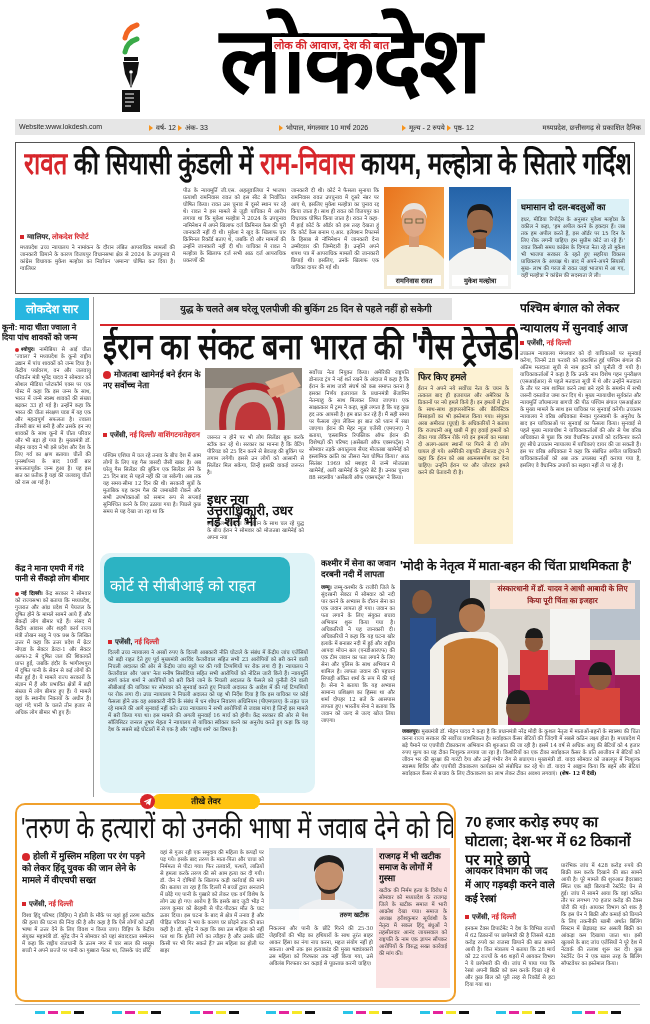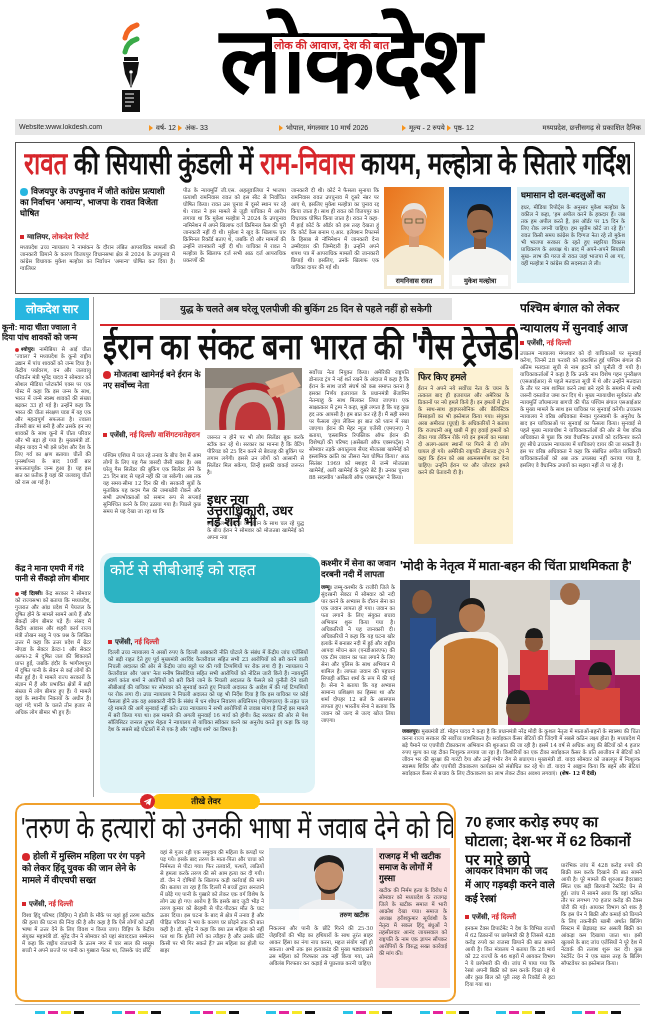--- a/index.html
+++ b/index.html
@@ -28,21 +28,21 @@
 .info-bar .ed{color:var(--blue);right:4px}
 .tri{display:inline-block;width:0;height:0;border-left:4px solid #f7941d;border-top:3px solid transparent;border-bottom:3px solid transparent;margin:0 3px 0 2px;vertical-align:middle}
 
 
 .lead-box{left:15px;top:142px;width:620px;height:152px;border:1px solid #555}
 .lead-head{left:8px;top:3px;width:606px;height:38px;font-size:31px;line-height:36px}
 .lead-head .cond{transform:scaleX(0.78)}
 .lead-sub{left:4px;top:43px;width:150px;font-size:8.5px;line-height:11px}
 .cyan-dot{display:inline-block;width:8px;height:8px;border-radius:50%;background:var(--cyan);margin-right:3px;vertical-align:middle}
 .photo-cap{position:absolute;left:3px;right:3px;bottom:3px;height:11px;background:#fff;font-size:6.5px;font-weight:bold;text-align:center;line-height:11px;color:#222;font-family:"Liberation Sans",sans-serif}
-.side-box{left:501px;top:44px;width:112px;height:96px;background:#dcf1f7;padding:3px 4px}
+.side-box{left:501px;top:56px;width:112px;height:76px;background:#dcf1f7;padding:3px 4px}
 .side-box .t{font-size:8.5px;line-height:11px;margin-bottom:3px}
 
 
 .digest-label{left:15px;top:298px;width:74px;height:22px;background:var(--cyan);color:#fff;font-size:11.5px;font-weight:bold;text-align:center;line-height:22px;font-family:"Liberation Sans",sans-serif}
 .vrule{left:93px;top:297px;width:1px;height:500px;background:#999}
 .digest-h{font-size:8px;line-height:10px}
 .dot-red{display:inline-block;width:4px;height:4px;border-radius:50%;background:var(--red);margin-right:2px;vertical-align:middle}
 
 
 .kicker{left:160px;top:298px;width:292px;height:22px;background:#e2e2e2;font-size:9.5px;font-weight:bold;line-height:22px;text-align:center;white-space:nowrap;overflow:hidden;font-family:"Liberation Sans",sans-serif}
@@ -52,21 +52,21 @@
 .hl{font-size:8.3px;line-height:10.5px;margin-bottom:4px}
 .big-dot{display:inline-block;width:8px;height:8px;border-radius:50%;background:var(--red);margin-right:3px;vertical-align:middle}
 .attack-box{left:414px;top:368px;width:99px;height:176px;background:#fdf2d3;padding:3px 4px}
 .attack-box .t{font-size:9px;line-height:12px;margin-bottom:2px}
 
 
 .bengal-head{left:520px;top:298px;width:122px;font-size:12px;line-height:20px}
 
 
 .cbi-box{left:100px;top:553px;width:215px;height:240px;background:#dff3f7;border-radius:10px}
-.cbi-head{left:4px;top:4px;width:216px;height:46px;background:var(--teal);border-radius:10px;color:#fff;font-size:15.5px;line-height:21px;padding:2px 6px;font-family:"Liberation Sans",sans-serif;white-space:nowrap;overflow:hidden}
+.cbi-head{left:4px;top:4px;width:186px;height:46px;background:var(--teal);border-radius:10px;color:#fff;font-size:15.5px;line-height:21px;padding:18px 6px;font-family:"Liberation Sans",sans-serif;white-space:nowrap;overflow:hidden}
 .cbi-sub{left:8px;top:53px;width:200px;font-size:9.5px;line-height:13px}
 
 
 .modi-head{left:400px;top:557px;width:242px;height:20px;font-size:12.5px;line-height:18px;white-space:nowrap}
 .modi-photo{left:400px;top:580px;width:240px;height:145px;overflow:hidden}
 .modi-overlay{left:90px;top:3px;width:145px;height:26px;background:rgba(250,226,214,0.92);color:#8b1a1a;font-size:7.5px;line-height:12px;text-align:center;font-weight:bold;font-family:"Liberation Sans",sans-serif}
 
 
 .vhp-frame{left:15px;top:803px;width:441px;height:199px;border:2px solid var(--orange);border-radius:10px}
 .vhp-label{left:152px;top:794px;width:108px;height:15px;background:var(--yellow);border-radius:8px;font-size:8.5px;font-weight:bold;text-align:center;line-height:15px;color:#111;font-family:"Liberation Sans",sans-serif}
@@ -112,21 +112,20 @@
   <span class="it" style="left:385px"><i class="tri"></i><span>मूल्य - 2 रुपये</span><i class="tri"></i><span>पृष्ठ- 12</span></span>
   <span class="it ed">मध्यप्रदेश, छत्तीसगढ़ से प्रकाशित दैनिक</span>
 </div>
 
 <section class="abs lead-box">
   <h1 class="abs head lead-head">
     <span class="cond">
       <span class="red">रावत</span><span> की सियासी कुंडली में </span><span class="red">राम-निवास</span><span> कायम, मल्होत्रा के सितारे गर्दिश में</span>
     </span>
   </h1>
-  <div class="abs head lead-sub"><span class="cyan-dot"></span><span>विजयपुर के उपचुनाव में जीते कांग्रेस प्रत्याशी का निर्वाचन 'अमान्य', भाजपा के रावत विजेता घोषित</span></div>
   <div class="abs byline" style="left:4px;top:89px"><span class="sq"></span><span>ग्वालियर,</span> <span class="place">लोकदेश रिपोर्ट</span></div>
   <div class="abs body-text" style="left:4px;top:101px;width:155px;height:48px">मध्यप्रदेश उच्च न्यायालय ने नामांकन के दौरान लंबित आपराधिक मामलों की जानकारी छिपाने के कारण विजयपुर विधानसभा क्षेत्र से 2024 के उपचुनाव में कांग्रेस विधायक मुकेश मल्होत्रा का निर्वाचन 'अमान्य' घोषित कर दिया है। ग्वालियर</div>
   <div class="abs body-text" style="left:167px;top:44px;width:103px;height:105px">पीठ के न्यायमूर्ति जी.एस. अहलूवालिया ने भाजपा प्रत्याशी रामनिवास रावत को इस सीट से निर्वाचित घोषित किया। रावत उस चुनाव में दूसरे स्थान पर रहे थे। रावत ने इस मामले से जुड़ी याचिका में आरोप लगाया था कि मुकेश मल्होत्रा ने 2024 के उपचुनाव नामिनेशन में अपने खिलाफ दर्ज क्रिमिनल केस की पूरी जानकारी नहीं दी थी। मुकेश ने खुद के खिलाफ चार क्रिमिनल रिकॉर्ड बताए थे, जबकि दो और मामलों की उन्होंने जानकारी नहीं दी थी। याचिका में रावत ने मल्होत्रा के खिलाफ दर्ज सभी आठ दर्ज आपराधिक प्रकरणों की</div>
   <div class="abs body-text" style="left:275px;top:44px;width:88px;height:105px">जानकारी दी थी। कोर्ट ने फैसला सुनाया कि रामनिवास रावत उपचुनाव में दूसरे नंबर पर आए थे, इसलिए मुकेश मल्होत्रा का चुनाव रद्द किया जाता है। साथ ही रावत को विजयपुर का विधायक घोषित किया जाता है। रावत ने कहा- मैं हाई कोर्ट के ऑर्डर को इस तरह देखता हूं कि कोर्ट केस बनाम ए.आर. इलेक्शन रिफार्म्स के हिसाब से नॉमिनेशन में जानकारी देना उम्मीदवार की जिम्मेदारी है। उन्होंने अपने शपथ पत्र में आपराधिक मामलों की जानकारी छिपाई थी। इसलिए, उनके खिलाफ एक याचिका दायर की गई थी।</div>
 
   <div class="abs" style="left:368px;top:44px;width:60px;height:102px">
     <svg width="60" height="102" viewBox="0 0 60 102" preserveAspectRatio="none">
       <defs>
           <linearGradient id="g1" x1="0" y1="0" x2="1" y2="1">
             <stop offset="0" stop-color="#e9741d"></stop>
@@ -234,20 +233,21 @@
     <ellipse cx="134" cy="62" rx="9" ry="10" fill="#8c5a3c"></ellipse>
     <path d="M125 58 Q126 48 134 48 Q142 48 143 58 Z" fill="#1a1a1a"></path>
     <rect x="180" y="108" width="40" height="37" fill="#d8453a"></rect>
     <ellipse cx="200" cy="98" rx="11" ry="12" fill="#8c5a3c"></ellipse>
     <path d="M188 95 Q190 82 200 82 Q211 82 212 95 Z" fill="#1a1a1a"></path>
     <ellipse cx="118" cy="128" rx="12" ry="14" fill="#7b4f35"></ellipse>
     <path d="M106 124 Q108 110 118 110 Q129 110 130 124 Z" fill="#1a1a1a"></path>
     <rect x="150" y="20" width="40" height="60" fill="#f4f4f2"></rect>
     <ellipse cx="170" cy="14" rx="10" ry="11" fill="#a06b48"></ellipse>
   </svg>
+  <div class="abs modi-overlay">संस्कारधानी में डॉ. यादव ने आधी आबादी के लिए किया पूरी चिंता का इजहार</div>
 </div>
 <div class="abs body-text" style="left:402px;top:728px;width:238px;height:64px"><span class="dl">जबलपुर।</span><span> मुख्यमंत्री डॉ. मोहन यादव ने कहा है कि प्रधानमंत्री नरेंद्र मोदी के कुशल नेतृत्व में माताओं-बहनों के स्वास्थ्य की चिंता करना राज्य सरकार की सर्वोच्च प्राथमिकता है। सर्वाइकल कैंसर बेटियों की जिंदगी में सबसे कठिन लक्ष्य होता है। मध्यप्रदेश में बड़े पैमाने पर एचपीवी टीकाकरण अभियान की शुरुआत की जा रही है। इसमें 14 वर्ष से अधिक आयु की बेटियों को 4 हजार रुपए मूल्य का यह टीका निःशुल्क लगाया जा रहा है। किशोरियों का एक टीका सर्वाइकल कैंसर के प्रति आजीवन में बेटियों को जीवन भर की सुरक्षा की गारंटी देगा और उन्हें गंभीर रोग से बचाएगा। मुख्यमंत्री डॉ. यादव सोमवार को जबलपुर में निःशुल्क स्वास्थ्य शिविर और एचपीवी टीकाकरण कार्यक्रम को संबोधित कर रहे थे। डॉ. यादव ने आह्वान किया कि बहनें और बेटियां सर्वाइकल कैंसर से बचाव के लिए टीकाकरण का लाभ लेकर टीका अवश्य लगवाएं।</span><span class="dl"> (शेष- 12 में देखें)</span></div>
 
 <section class="abs vhp-frame"></section>
 <div class="abs vhp-label">तीखे तेवर</div>
 <div class="abs tele">
   <svg width="15" height="15" viewBox="0 0 15 15">
       <path d="M3.5 7.5 L11.5 4 L10 11.5 L7.5 9.5 L6.5 11 L6.2 8.8 L10 5.5 L5.6 8.3 Z" fill="#fff"></path>
     </svg>
 </div>

